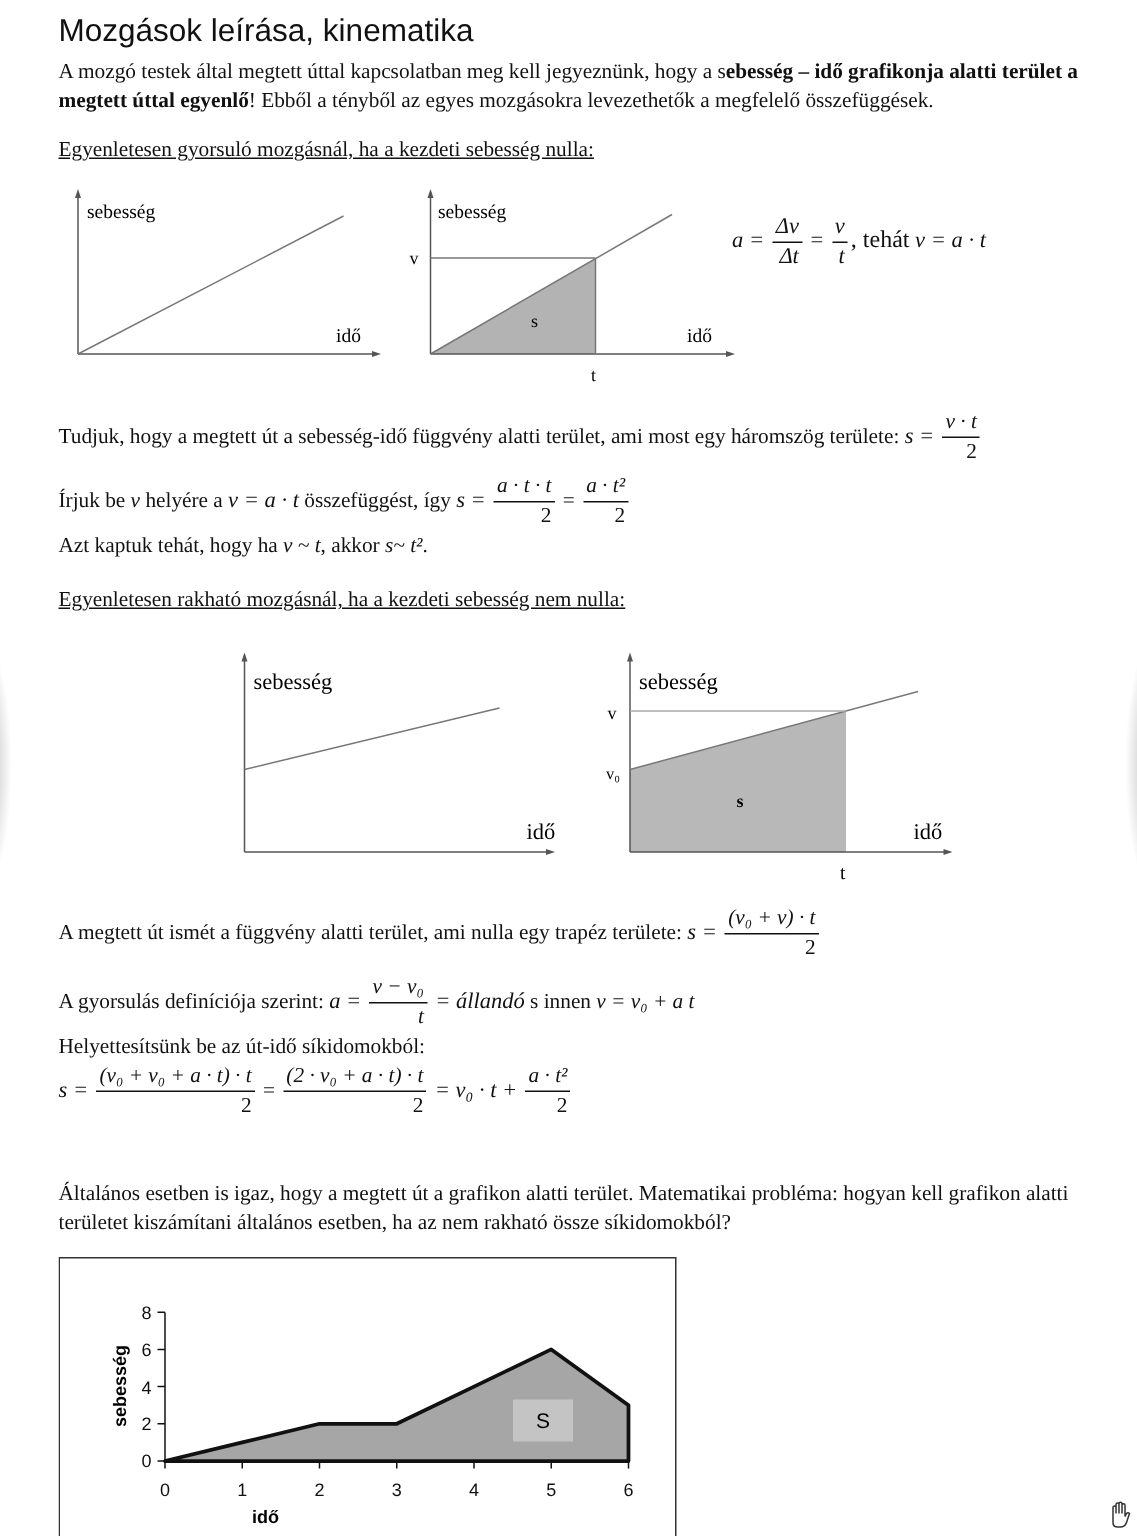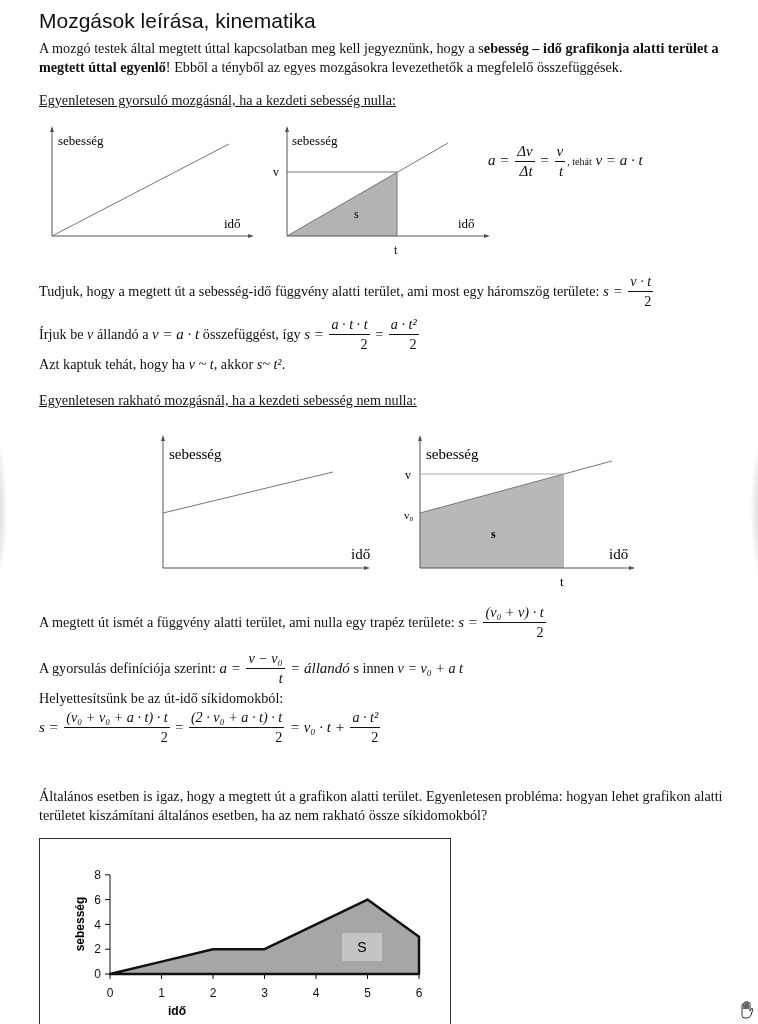--- a/index.html
+++ b/index.html
@@ -64,34 +64,34 @@
   <text x="188" y="104" font-size="13">idő</text>
   <text x="3" y="52" font-size="12">v</text>
   <text x="84" y="94" font-size="12">s</text>
   <text x="124" y="130" font-size="12">t</text>
 </svg>
 
 <div class="abs math" style="left:488px; top:142px;">
   <i>a =</i>
   <span class="frac"><span class="num m">Δv</span><span class="m">Δt</span></span>
   <span>=</span>
-  <span class="frac"><span class="num m">v</span><span class="m">t</span></span><span style="font-size:10px">, tehát</span>
+  <span class="frac"><span class="num m">v</span><span class="m">t</span></span><span style="font-size:16px">, tehát</span>
   <i>v = a · t</i>
 </div>
 
 <div class="abs para" style="left:39px; top:272px;">
   <span style="vertical-align:middle">Tudjuk, hogy a megtett út a sebesség-idő függvény alatti terület, ami most egy háromszög területe:</span>
   <i class="math" style="vertical-align:middle">s =</i>
   <span class="frac"><span class="num m">v · t</span><span>2</span></span>
 </div>
 
 <div class="abs para" style="left:39px; top:315px;">
   <span style="vertical-align:middle">Írjuk be</span>
   <i style="vertical-align:middle">v</i>
-  <span style="vertical-align:middle">állandó a</span>
+  <span style="vertical-align:middle">helyére a</span>
   <i class="math" style="vertical-align:middle">v = a · t</i>
   <span style="vertical-align:middle">összefüggést, így</span>
   <i class="math" style="vertical-align:middle">s =</i>
   <span class="frac"><span class="num m">a · t · t</span><span>2</span></span>
   <span style="vertical-align:middle">=</span>
   <span class="frac"><span class="num m">a · t²</span><span>2</span></span>
 </div>
 
 <div class="abs para" style="left:39px; top:355px;">
   <span>Azt kaptuk tehát, hogy ha</span>
@@ -147,21 +147,21 @@
 <div class="abs para" style="left:39px; top:708px;">
   <i class="math" style="vertical-align:middle">s =</i>
   <span class="frac"><span class="num m">(v₀ + v₀ + a · t) · t</span><span>2</span></span>
   <span style="vertical-align:middle">=</span>
   <span class="frac"><span class="num m">(2 · v₀ + a · t) · t</span><span>2</span></span>
   <i class="math" style="vertical-align:middle">= v₀ · t +</i>
   <span class="frac"><span class="num m">a · t²</span><span>2</span></span>
 </div>
 
 <div class="abs para" style="left:39px; top:787px;">
-  <span>Általános esetben is igaz, hogy a megtett út a grafikon alatti terület. Egyenletesen probléma: hogyan lehet grafikon alatti</span><br>
+  <span>Általános esetben is igaz, hogy a megtett út a grafikon alatti terület. Matematikai probléma: hogyan kell grafikon alatti</span><br>
   <span>területet kiszámítani általános esetben, ha az nem rakható össze síkidomokból?</span>
 </div>
 
 <svg class="abs chart" style="left:39px; top:838px;" width="413" height="186">
   <rect x="0.5" y="0.5" width="411" height="190" fill="#fff" stroke="#333" stroke-width="1"></rect>
 
   <polygon points="71,136 122.5,123.6 174,111.2 225.5,111.2 277,86.4 328.5,61.6 380,98.8 380,136" fill="#a6a6a6" stroke="#111" stroke-width="2.5" stroke-linejoin="round"></polygon>
   <line x1="71" y1="37" x2="71" y2="136" stroke="#111" stroke-width="1"></line>
   <line x1="71" y1="136" x2="380" y2="136" stroke="#111" stroke-width="1"></line>
   <g stroke="#111" stroke-width="1">

